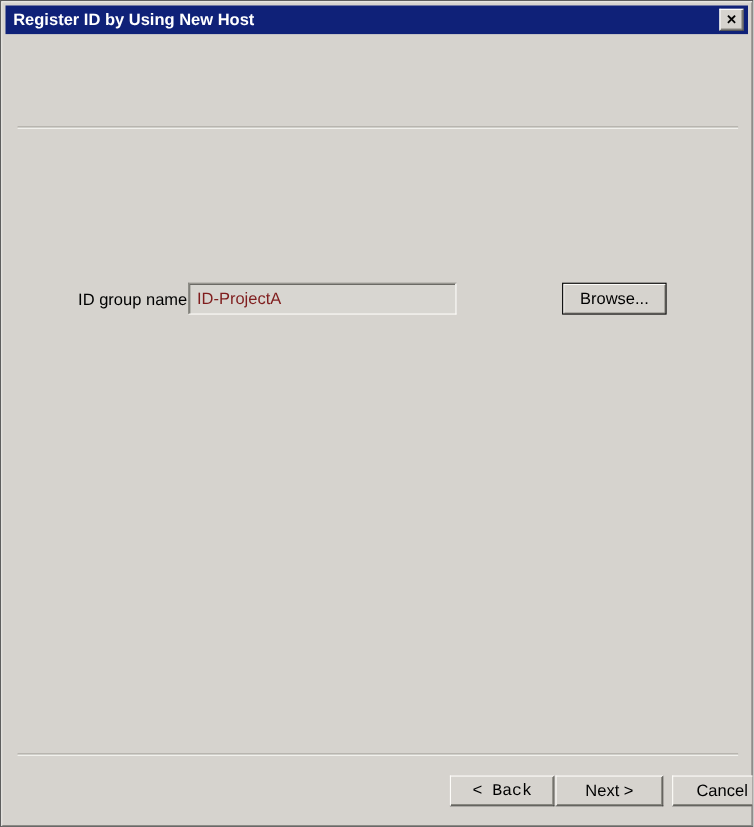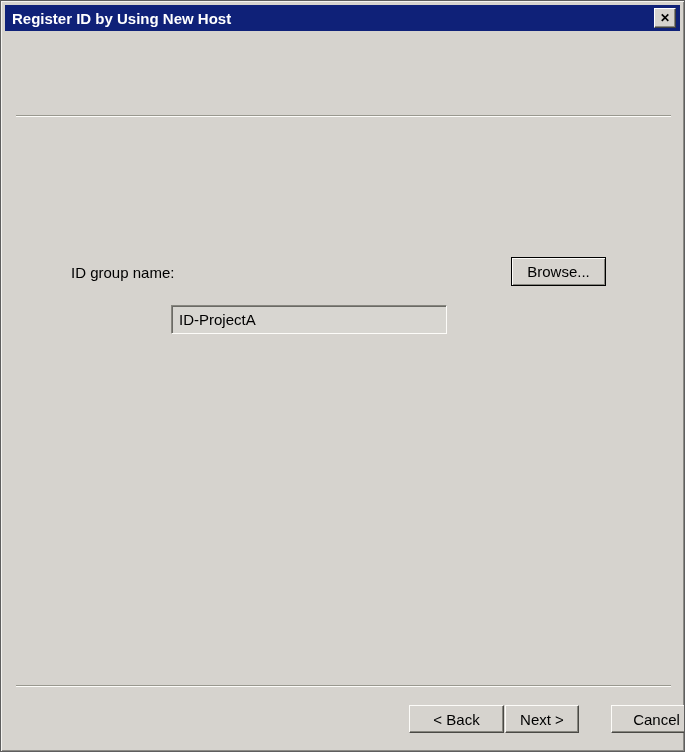--- a/index.html
+++ b/index.html
@@ -50,46 +50,46 @@
   }
   .separator.top    { top:114px; }
   .separator.bottom { top:684px; }
 
   .field-label {
     position:absolute; left:70px; top:263px;
     font-size:15px; line-height:17px;
   }
   .text-field {
     position:absolute; left:170px; top:256px;
-    width:276px; height:29px;
+    width:244px; height:29px;
     background:#d8d6d1;
     border:1px solid; border-color:#87867f #fdfcf9 #fdfcf9 #87867f;
     box-shadow: inset 1px 1px 0 #6b6a65;
     font-family:"Liberation Sans", sans-serif;
-    font-size:15px; color:#000000;
-    padding:0 7px; outline:none;margin-top:48px;
+    font-size:15px; color:#7f1d1d;
+    padding:0 7px; outline:none;
   }
 
   .btn {
     position:absolute; height:28px;
     background:#d6d3ce;
     border:1px solid; border-color:#fdfcf9 #4a4945 #4a4945 #fdfcf9;
     box-shadow: inset -1px -1px 0 #87867f;
     font-family:"Liberation Sans", sans-serif;
     font-size:15px; color:#000;
     display:flex; align-items:center; justify-content:center;
     padding:0; cursor:pointer;margin-left:32px;
   }
   .btn-browse {
     left:478px; top:256px; width:95px; height:29px;
     border:1px solid #000000;
     box-shadow: inset 1px 1px 0 #fdfcf9, inset -1px -1px 0 #87867f;
   }
-  .btn-back   { left:376px; top:704px; width:95px; }
-  .btn-next   { left:472px; top:704px; width:74px; }
+  .btn-back   { left:376px; top:704px; width:95px;font-family:Liberation Mono, monospace; }
+  .btn-next   { left:472px; top:704px; width:98px; }
   .btn-cancel { left:578px; top:704px; width:91px; }
 </style>
 </head>
 <body>
 
 <div class="window">
 
   <div class="titlebar">
     <span class="titlebar-title">Register ID by Using New Host</span>
     <button class="close-btn">

